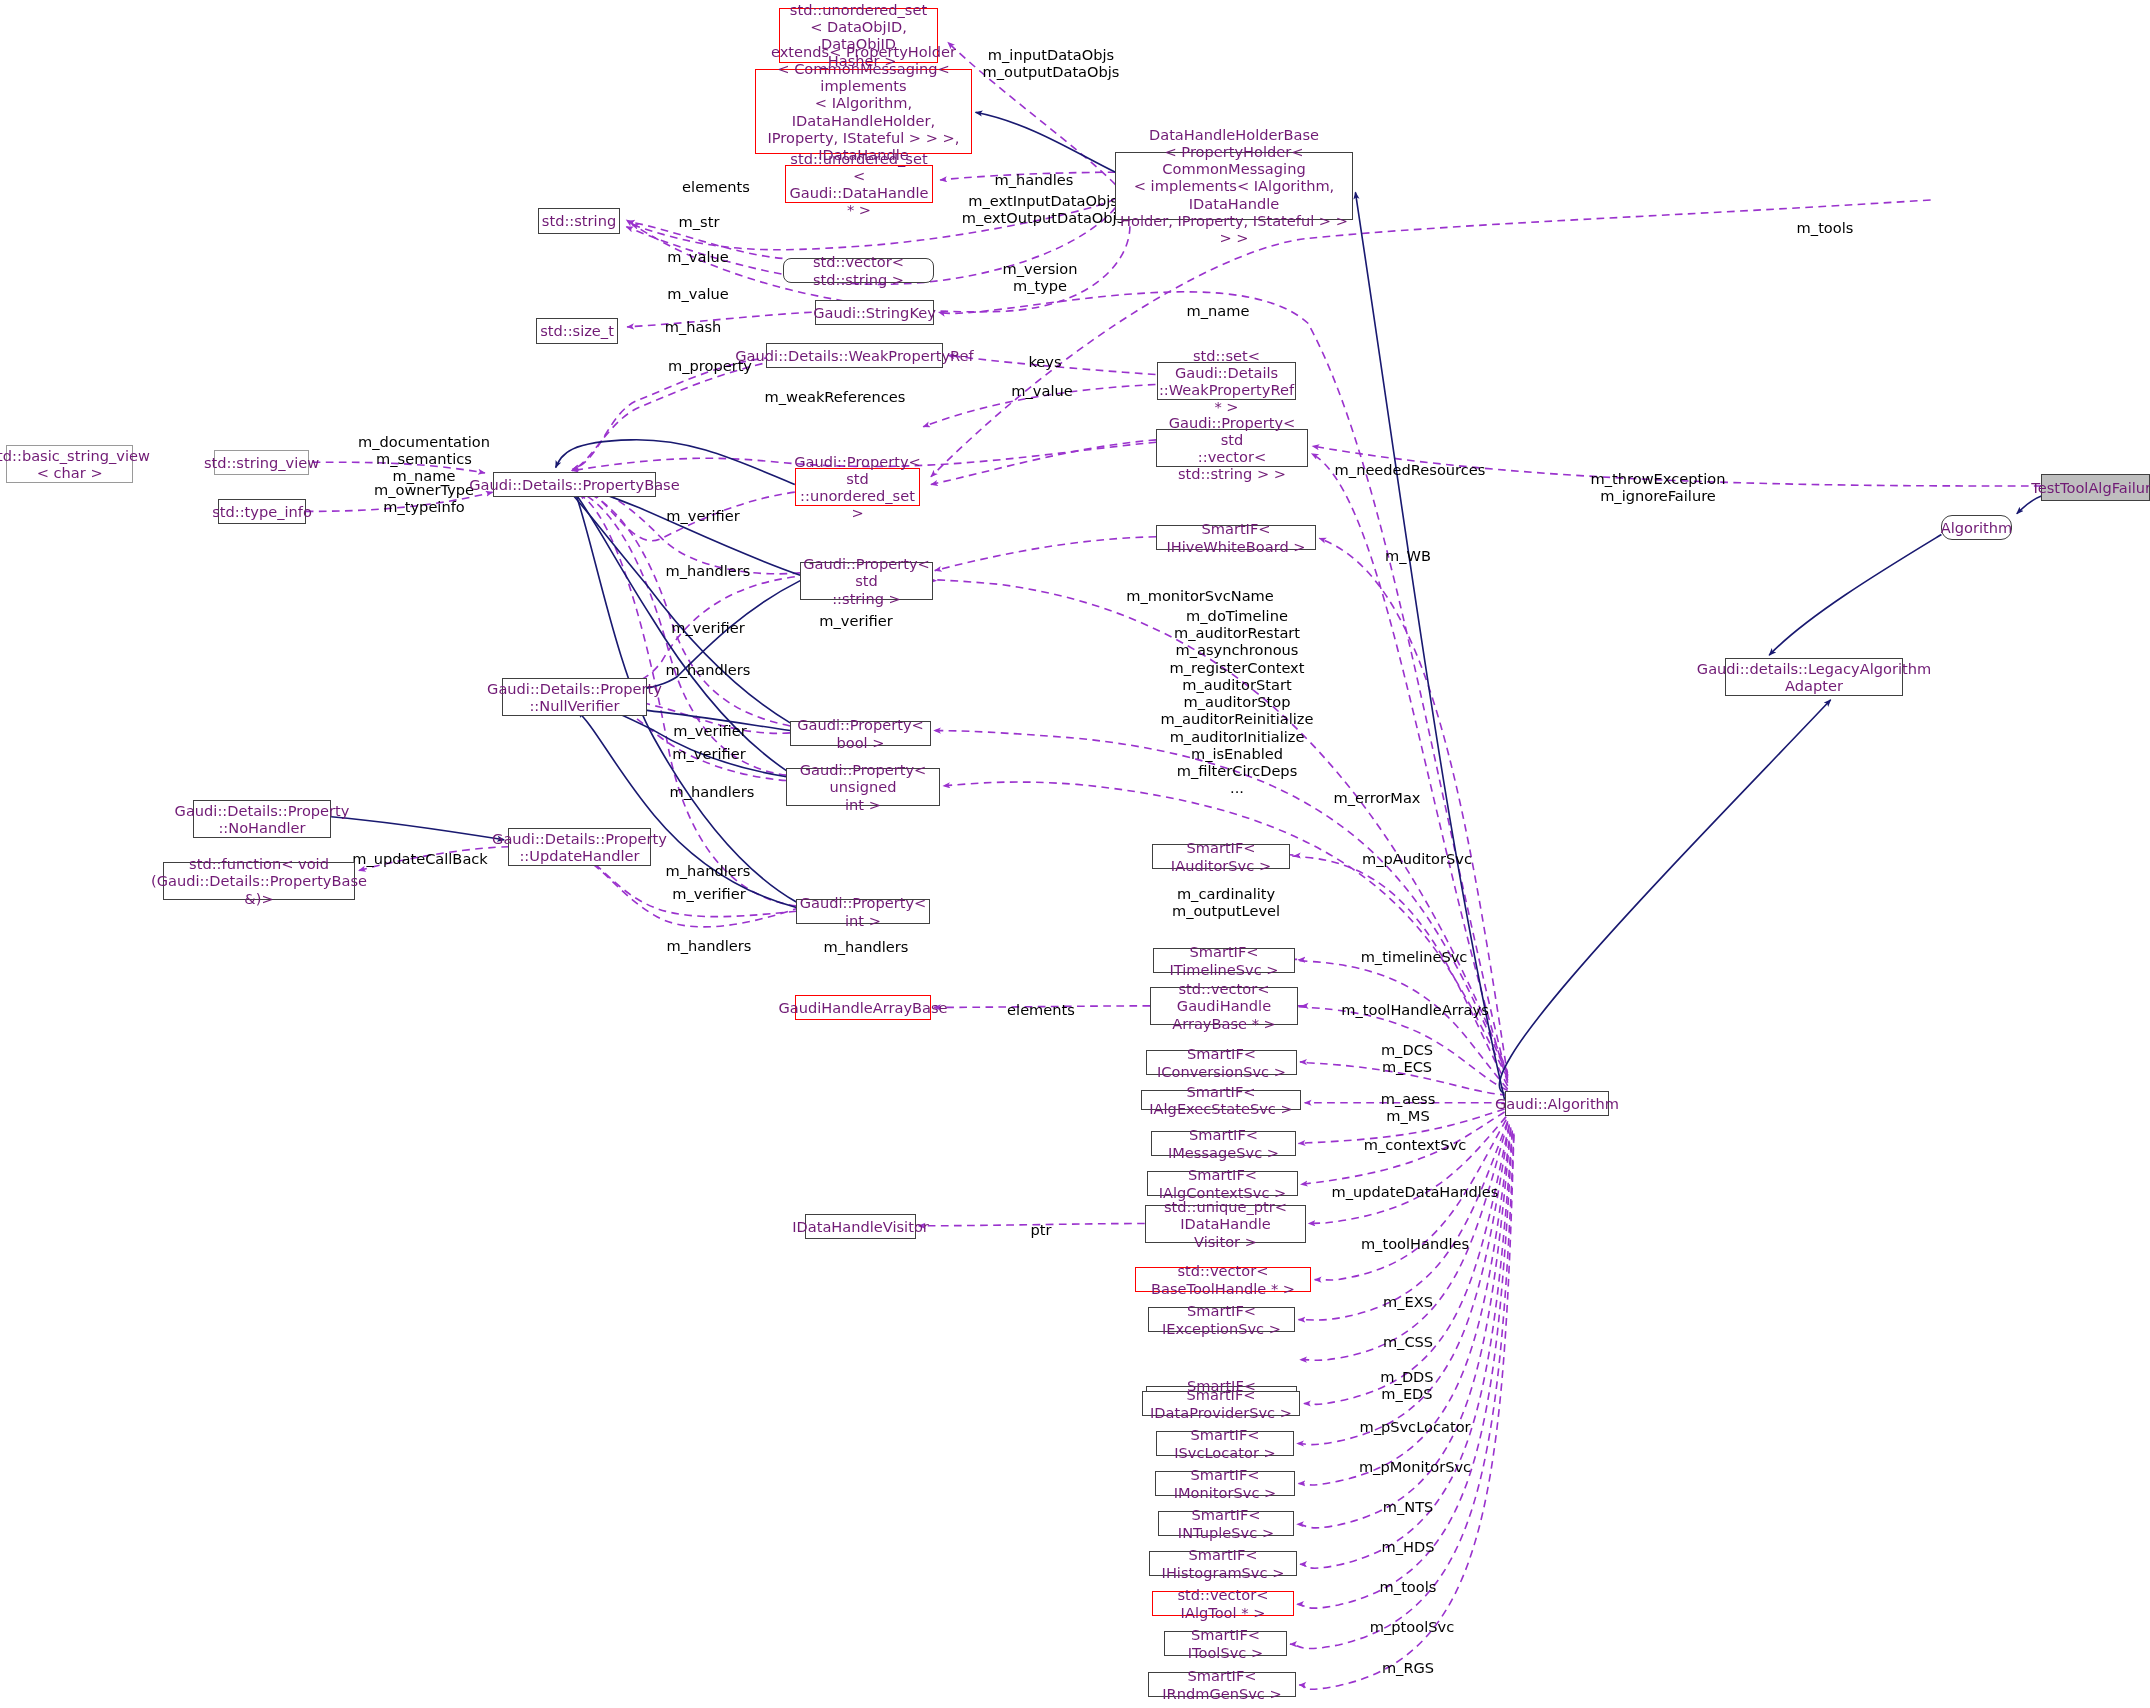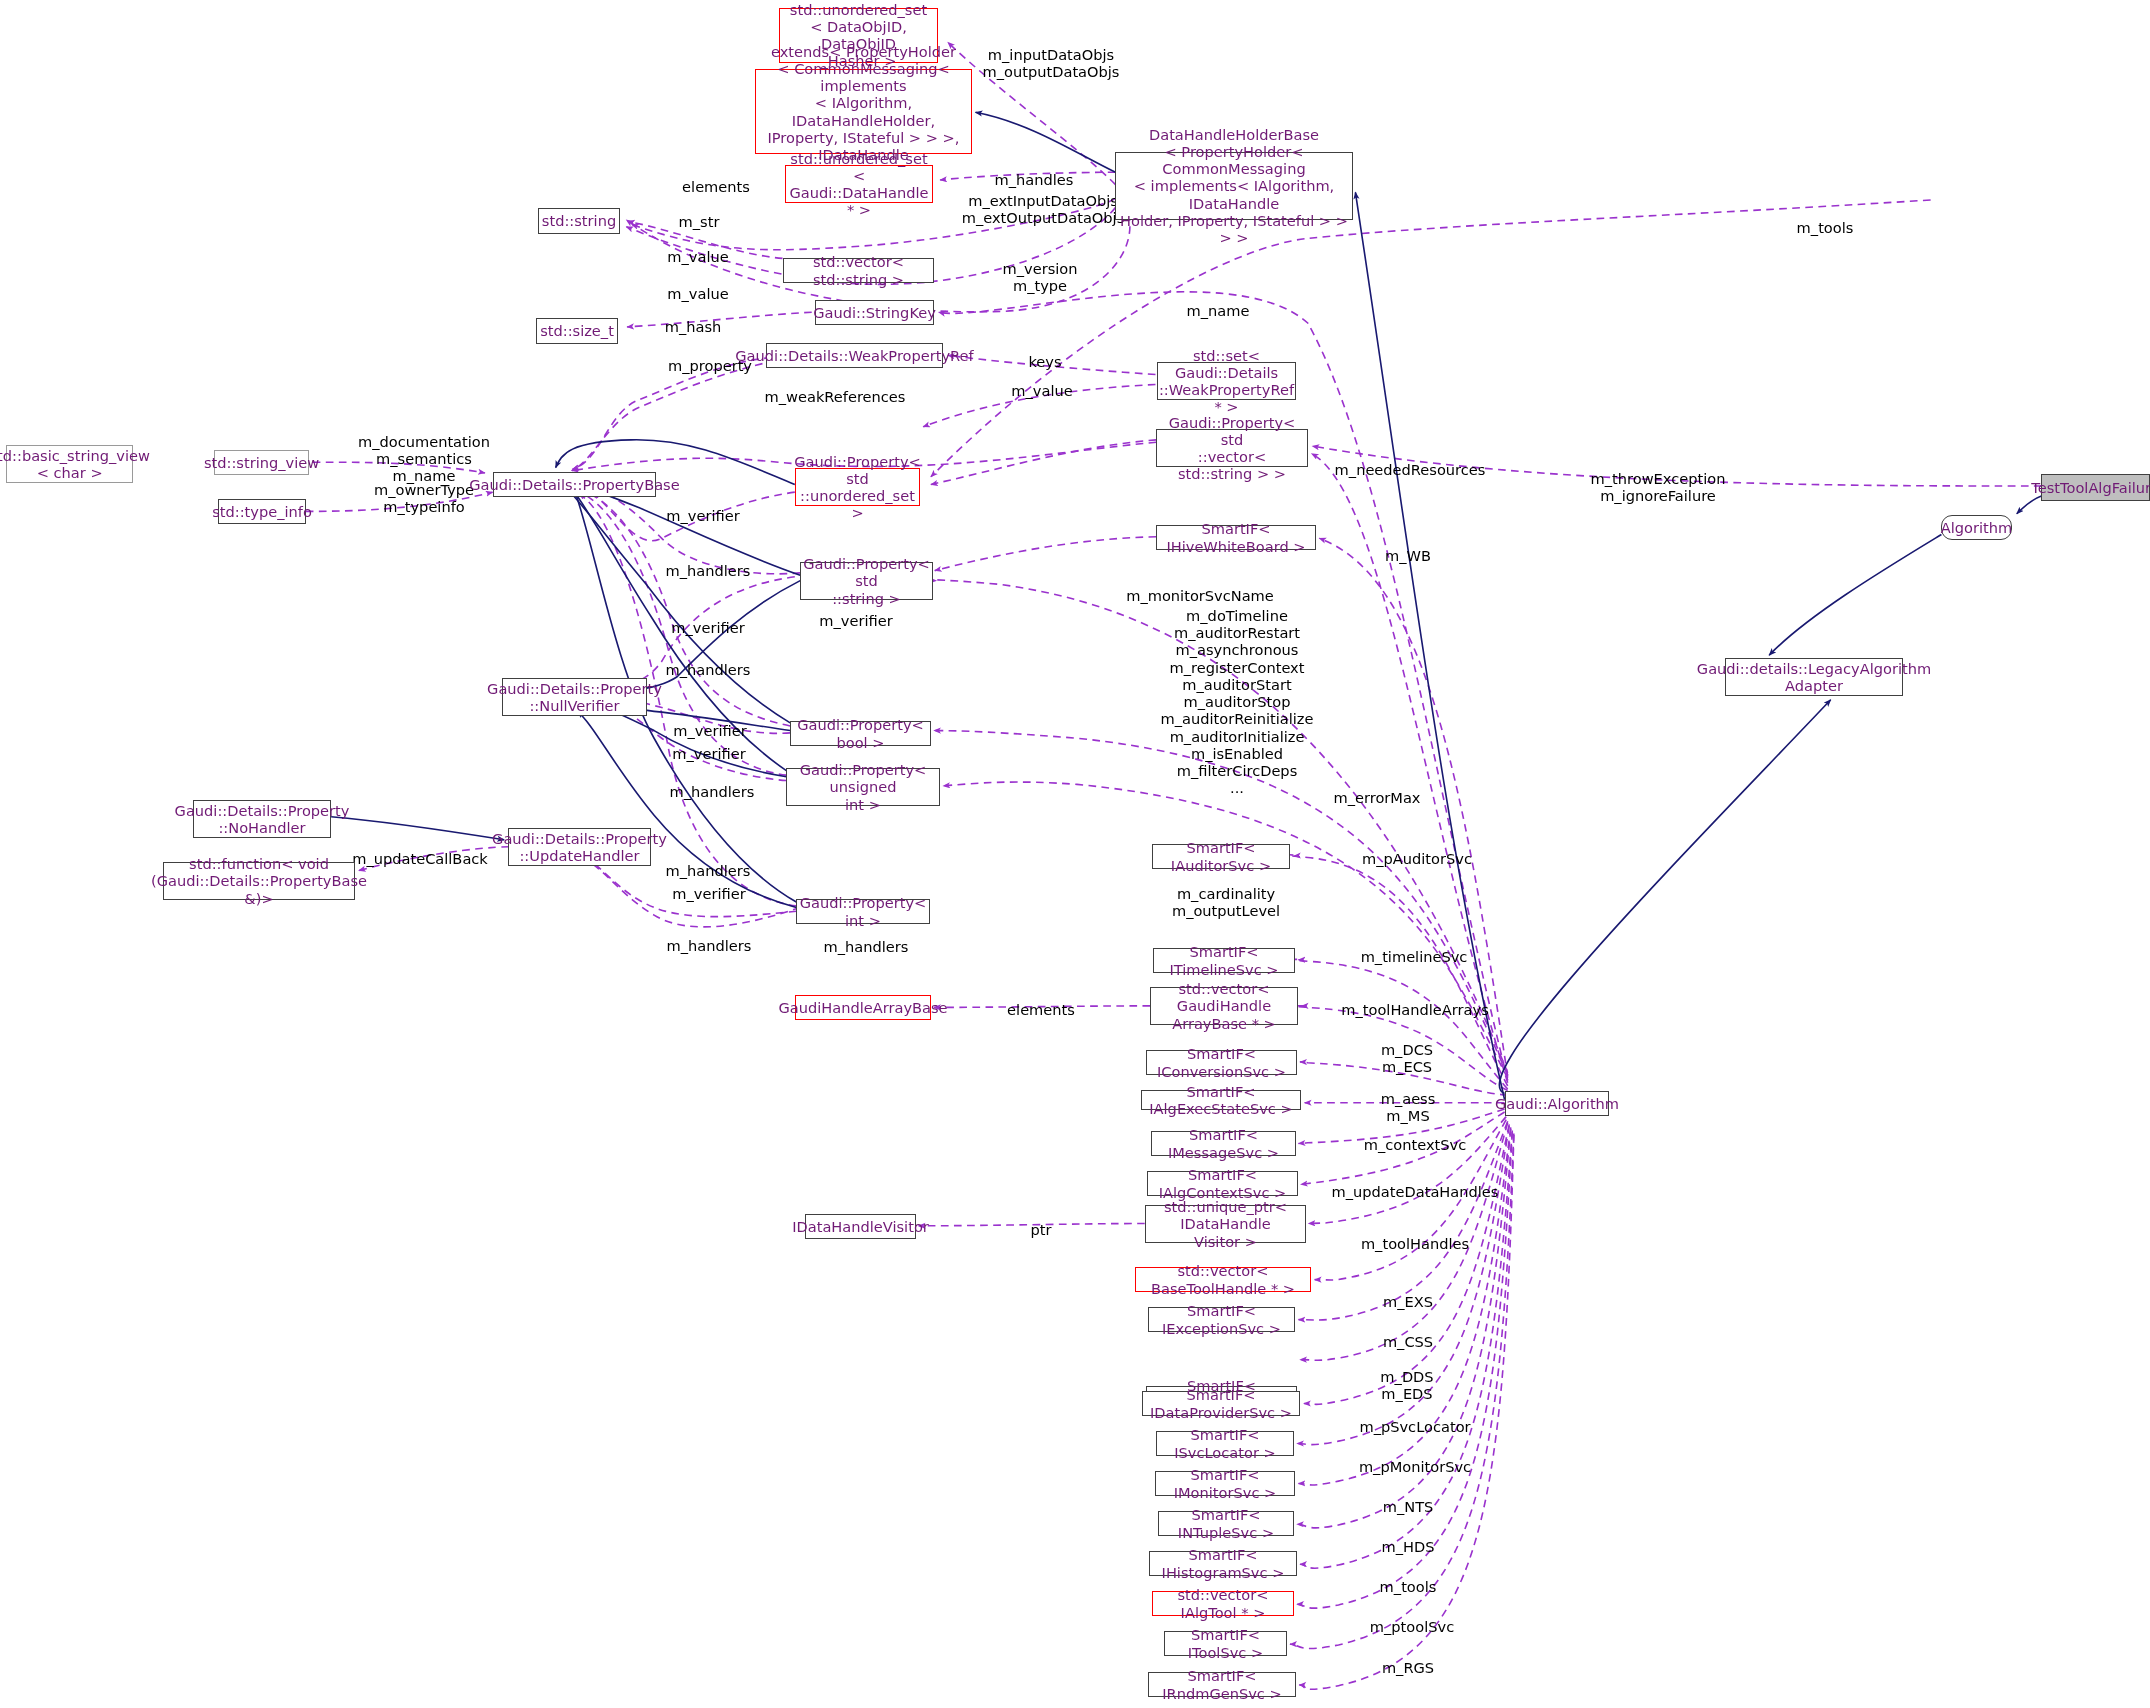--- a/index.html
+++ b/index.html
@@ -163,21 +163,21 @@
 &lt; IAlgorithm, IDataHandleHolder,
 IProperty, IStateful &gt; &gt; &gt;, IDataHandle
 Holder &gt;</div>
       <div class="node" style="left: 1115px; top: 152px; width: 238px; height: 68px;">DataHandleHolderBase
 &lt; PropertyHolder&lt; CommonMessaging
 &lt; implements&lt; IAlgorithm, IDataHandle
 Holder, IProperty, IStateful &gt; &gt; &gt; &gt;</div>
       <div class="node red" style="left: 785px; top: 165px; width: 148px; height: 38px;">std::unordered_set
 &lt; Gaudi::DataHandle * &gt;</div>
       <div class="node" style="left: 538px; top: 208px; width: 82px; height: 26px;">std::string</div>
-      <div class="node" style="left: 783px; top: 258px; width: 151px; height: 25.4px;">std::vector&lt; std::string &gt;</div>
+      <div class="node" style="left: 783px; top: 258px; width: 151px; height: 25.4px; border-radius: 8px;">std::vector&lt; std::string &gt;</div>
       <div class="node" style="left: 815px; top: 300px; width: 119px; height: 25.4px;">Gaudi::StringKey</div>
       <div class="node" style="left: 536px; top: 318px; width: 82px; height: 26px;">std::size_t</div>
       <div class="node" style="left: 766px; top: 343px; width: 177px; height: 25.4px;">Gaudi::Details::WeakPropertyRef</div>
       <div class="node" style="left: 1157px; top: 362px; width: 139px; height: 38px;">std::set&lt; Gaudi::Details
 ::WeakPropertyRef * &gt;</div>
       <div class="node grey-border" style="left: 6.2px; top: 445px; width: 127px; height: 38px;">std::basic_string_view
 &lt; char &gt;</div>
       <div class="node grey-border" style="left: 214px; top: 450px; width: 95px; height: 25.4px;">std::string_view</div>
       <div class="node" style="left: 1156px; top: 429px; width: 152px; height: 38px;">Gaudi::Property&lt; std
 ::vector&lt; std::string &gt; &gt;</div>

